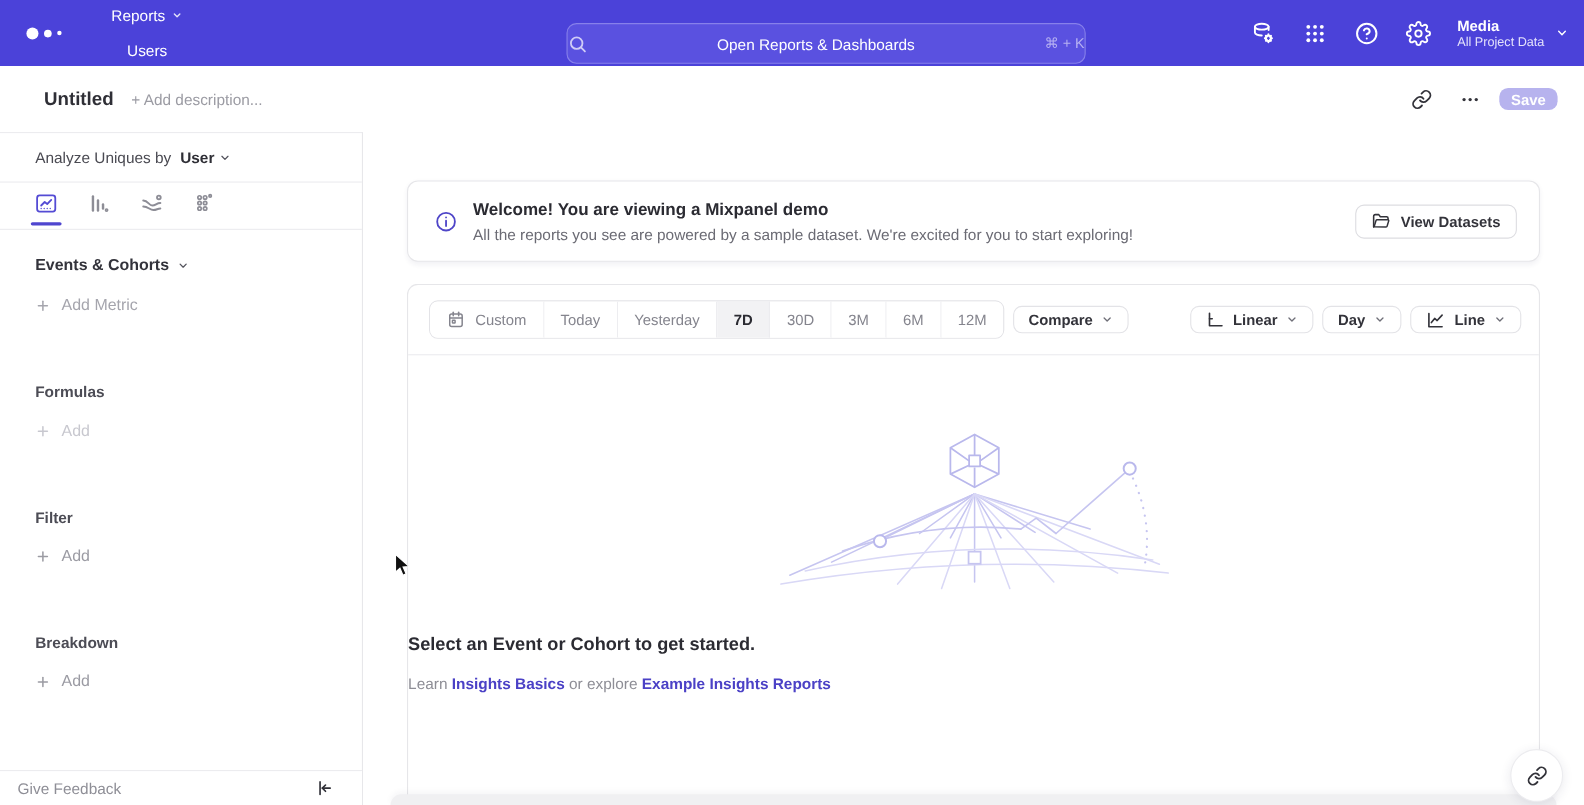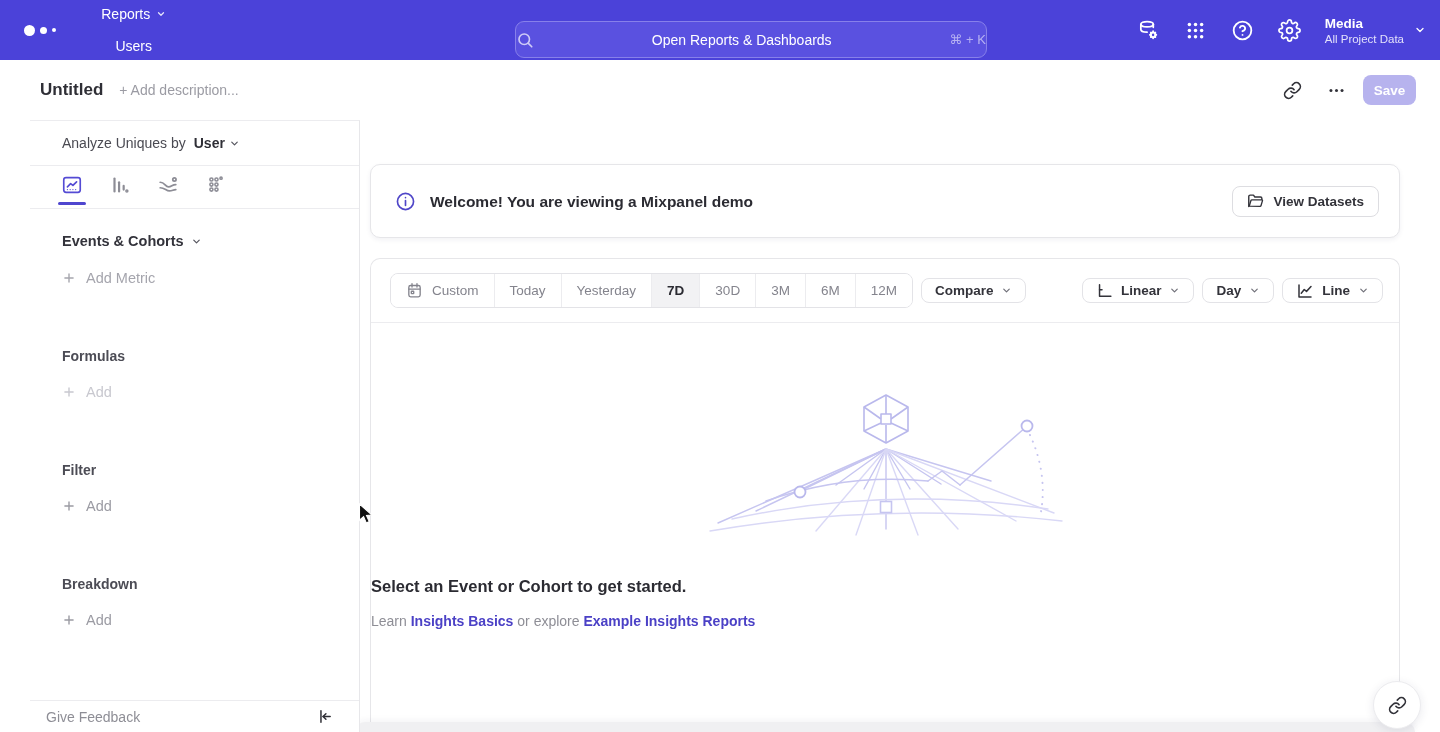--- a/index.html
+++ b/index.html
@@ -33,26 +33,26 @@
   .project-scope { font-size:11.5px; font-weight:400; line-height:14px; color:#e3e1fb; }
 
   
   .header { position:absolute; left:0; top:60px; width:1440px; height:60px; background:#fff;
     display:flex; align-items:center; z-index:20; }
   .doc-title { margin-left:40px; font-size:17px; font-weight:700; color:#2f2f36; cursor:text; }
   .doc-desc { margin-left:16px; font-size:14px; color:#9b9ba3; cursor:text; }
   .header-right { position:absolute; right:24px; display:flex; align-items:center; gap:10px; }
   .hdr-icon-btn { width:34px; height:32px; display:flex; align-items:center; justify-content:center;
     color:#33333a; cursor:pointer; border-radius:6px; }
-  .save-btn { width:53px; height:30px; background:#b7b3ee; color:#fff; border:none; border-radius:8px;
+  .save-btn { width:53px; height:20px; background:#b7b3ee; color:#fff; border:none; border-radius:8px;
     font-size:13.5px; font-weight:600; font-family:inherit; cursor:pointer; }
 
   
   .sidebar { position:absolute; left:0; top:120px; width:330px; height:612px; background:#fff;
-    border-top:1px solid #ececef; border-right:1px solid #e7e7ea; z-index:10;margin-left:30px; }
+    border-top:1px solid #ececef; border-right:1px solid #e7e7ea; z-index:10; }
   .analyze-row { height:45px; display:flex; align-items:center; padding-left:32px; gap:5px;
     border-bottom:1px solid #ececef; font-size:14px; }
   .analyze-prefix { color:#4a4a52; }
   .analyze-value { color:#2f2f36; font-weight:600; margin-left:3px; display:flex; align-items:center;
     gap:4px; cursor:pointer; }
   .charttabs { height:43px; display:flex; align-items:flex-start; padding:8px 0 0 30px; gap:24px;
     border-bottom:1px solid #ececef; }
   .charttab { position:relative; width:24px; height:33px; display:flex; align-items:flex-start;
     justify-content:center; color:#8d8d96; cursor:pointer; }
   .charttab.active { color:#544bd4; }
@@ -332,20 +332,21 @@
 <div class="main">
 
   <div class="banner">
     <svg class="banner-info-icon" width="21" height="21" viewBox="0 0 24 24" fill="none" stroke="currentColor" stroke-width="1.9" stroke-linecap="round">
         <circle cx="12" cy="12" r="9.2"></circle>
         <line x1="12" y1="11" x2="12" y2="16.5"></line>
         <line x1="12" y1="7.6" x2="12.01" y2="7.6"></line>
       </svg>
     <div>
       <div class="banner-title">Welcome! You are viewing a Mixpanel demo</div>
+      <div class="banner-sub">All the reports you see are powered by a sample dataset. We're excited for you to start exploring!</div>
     </div>
     <div class="banner-spacer"></div>
     <button class="view-datasets-btn">
       <svg width="17" height="17" viewBox="0 0 24 24" fill="none" stroke="currentColor" stroke-width="2" stroke-linecap="round" stroke-linejoin="round">
           <path d="M2.5 19V5a2 2 0 0 1 2-2h4.6l2 2.6H19a2 2 0 0 1 2 2v1.4"></path>
           <path d="M2.5 19l2.6-8.5a1.6 1.6 0 0 1 1.53-1.1H21.5a1 1 0 0 1 .96 1.3L20.3 18a1.6 1.6 0 0 1-1.53 1.2z" transform="scale(0.94) translate(0.8,0.8)"></path>
         </svg>
       <span>View Datasets</span>
     </button>
   </div>

